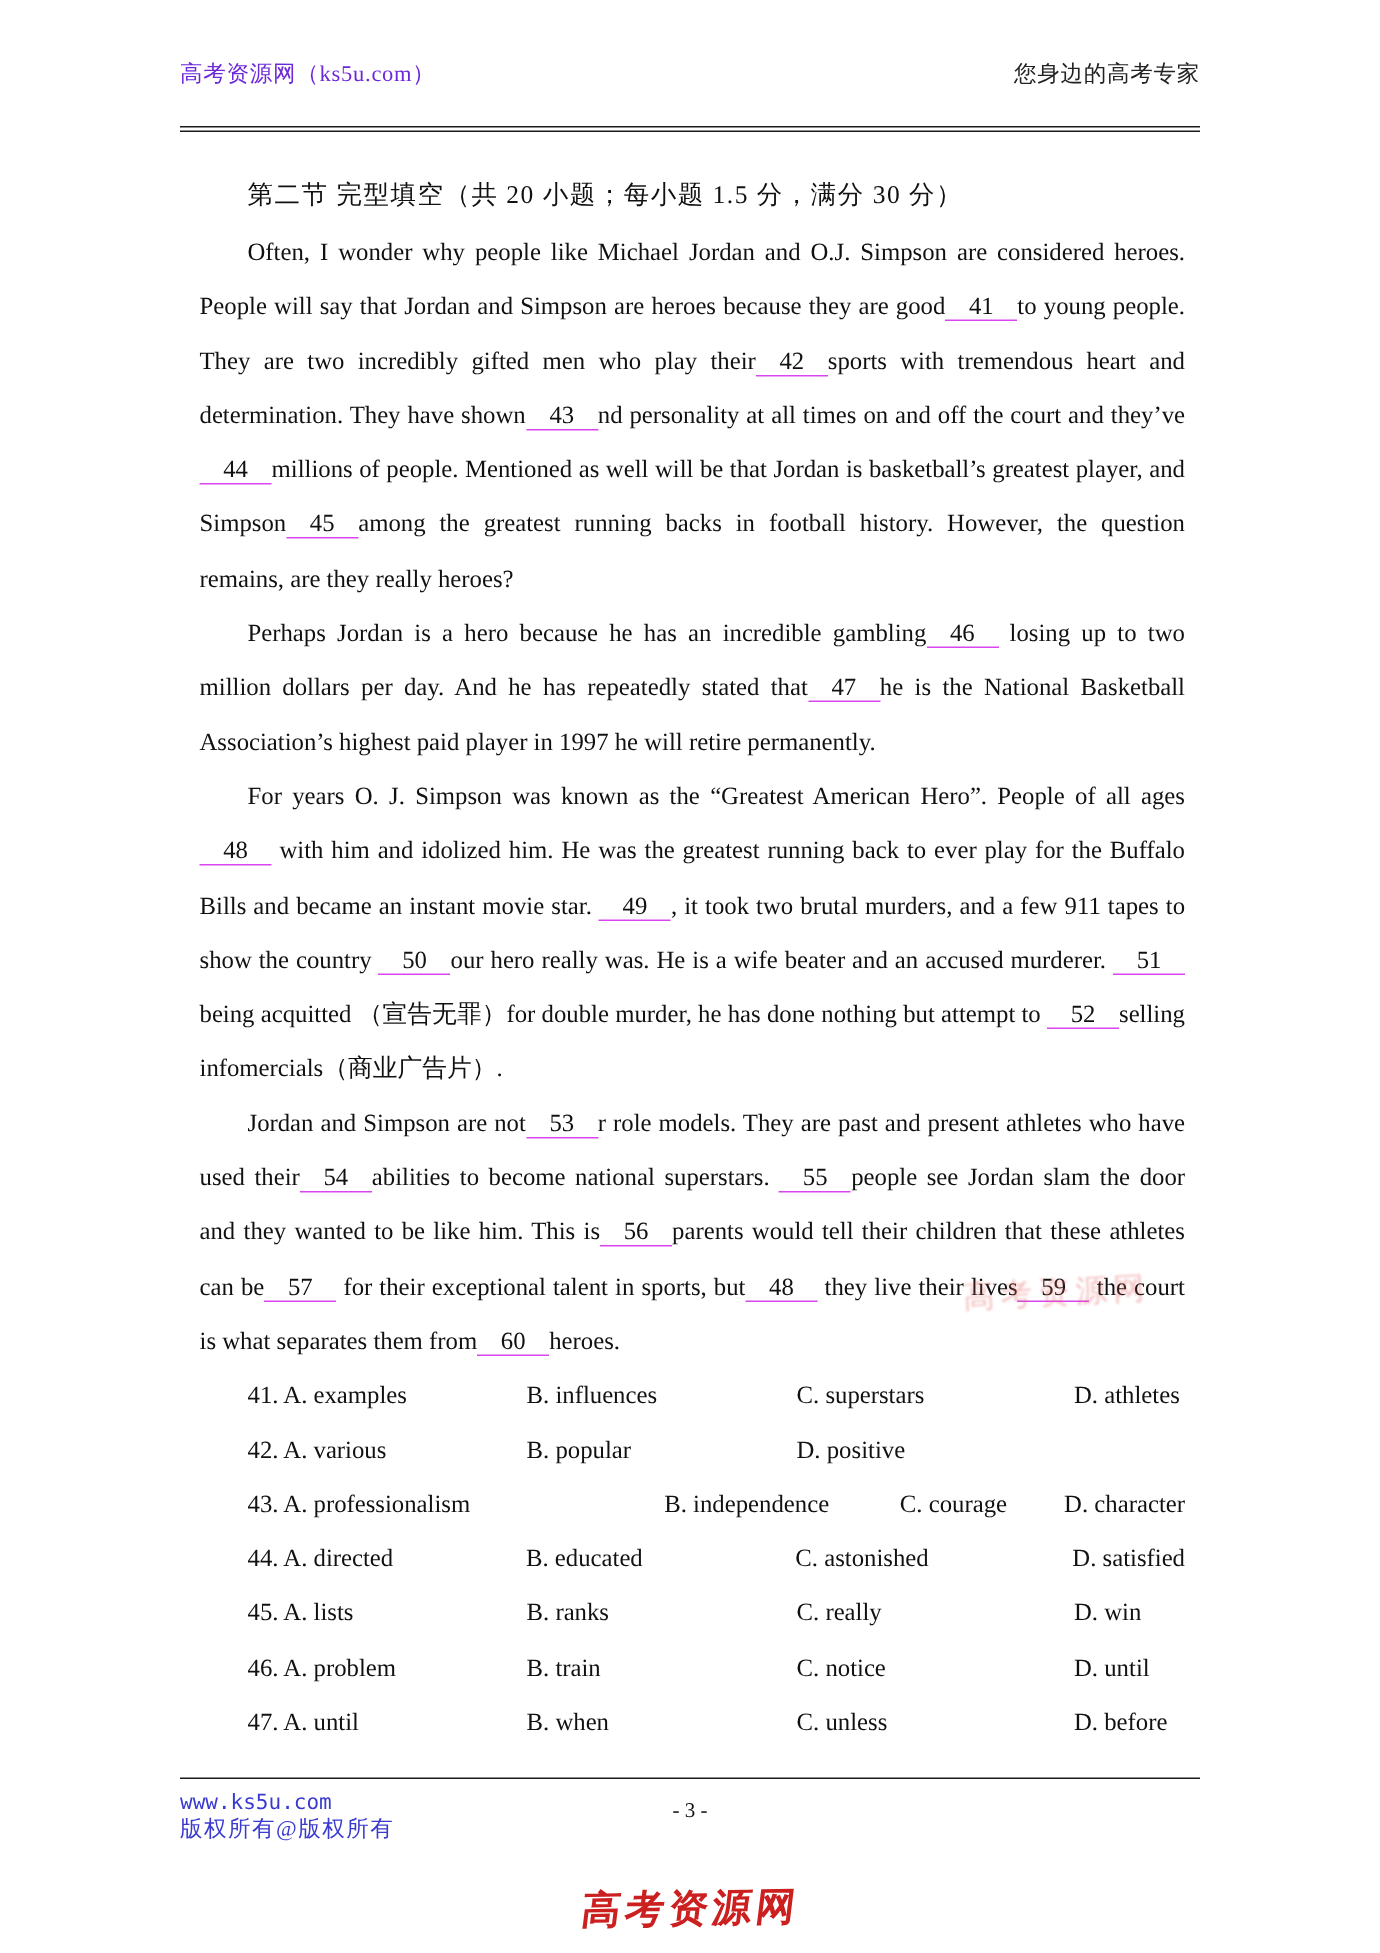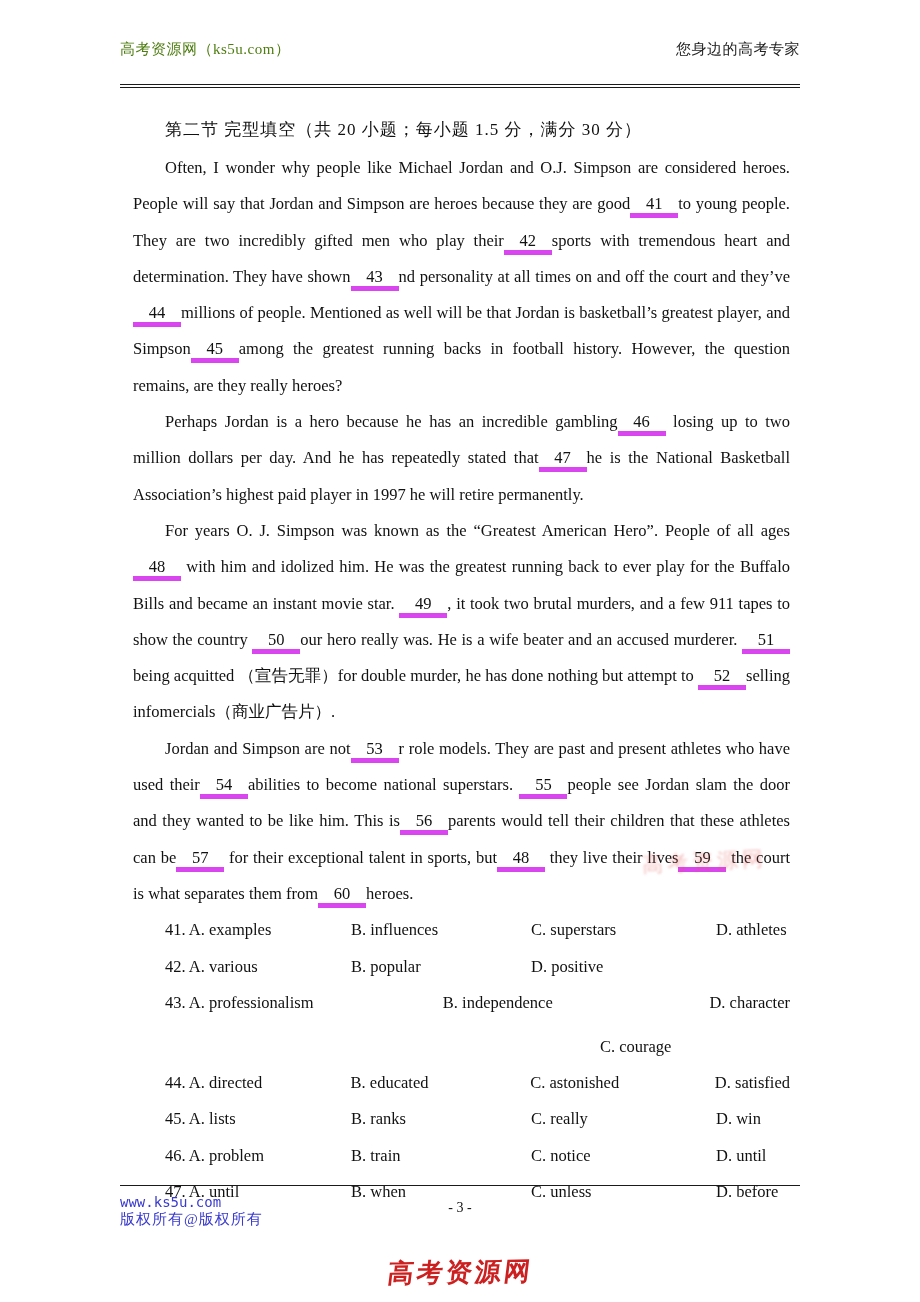--- a/index.html
+++ b/index.html
@@ -12,21 +12,21 @@
     overflow: hidden;
   }
 
   
   .header {
     position: absolute; top: 40px; left: 120px; width: 680px;
     display: flex; align-items: flex-end; justify-content: space-between;
     padding-bottom: 6px;
   }
   .header-left {
-    font-size: 15px; color: #4d7c0f; letter-spacing: 0.5px;
+    font-size: 15px; color: #6d28d9; letter-spacing: 0.5px;
     font-family: "Liberation Serif", "DejaVu Serif", serif;
   }
   .header-logo {
     position: absolute; left: 0; right: 0; bottom: 12px;
     text-align: center; pointer-events: none;
   }
   .header-logo span {
     display: inline-block;
     color: #cc1f1f;
     font-size: 26px; font-weight: bold;
@@ -56,21 +56,21 @@
   .para {
     font-size: 16.5px;
     line-height: 36.3px;
     text-align: justify;
     text-indent: 32px;
   }
   .blank {
     display: inline-block;
     min-width: 48px;
     text-align: center;
-    border-bottom: 5px solid #d946ef;
+    border-bottom: 1px solid #d946ef;
     line-height: 19px;
     padding: 0 3px;
     text-indent: 0;
   }
 
   
   .options { margin-top: 0px; padding-left: 32px; }
   .options-row {
     display: flex;
     font-size: 16.5px;
@@ -78,21 +78,21 @@
     white-space: nowrap;
     gap: 38px;
   }
   .options-row .c0 { width: 148px; }
   .options-row .c1 { width: 142px; }
   .options-row .c2 { width: 147px; }
   .options-row .c3 { flex: 1; }
   
   .options-row:nth-child(3) .c0 { width: 292px; }
   .options-row:nth-child(3) .c1 { width: 145px; }
-  .options-row:nth-child(3) .c2 { width: 83px; margin-top: 44px; }
+  .options-row:nth-child(3) .c2 { width: 83px; }
 
   
   .watermark {
     position: absolute; top: 850px; left: 642px;
     width: 150px;
     color: rgba(225, 90, 90, 0.38);
     font-size: 21px; letter-spacing: 4px;
     transform: rotate(-3deg);
     filter: blur(0.8px);
     pointer-events: none;

